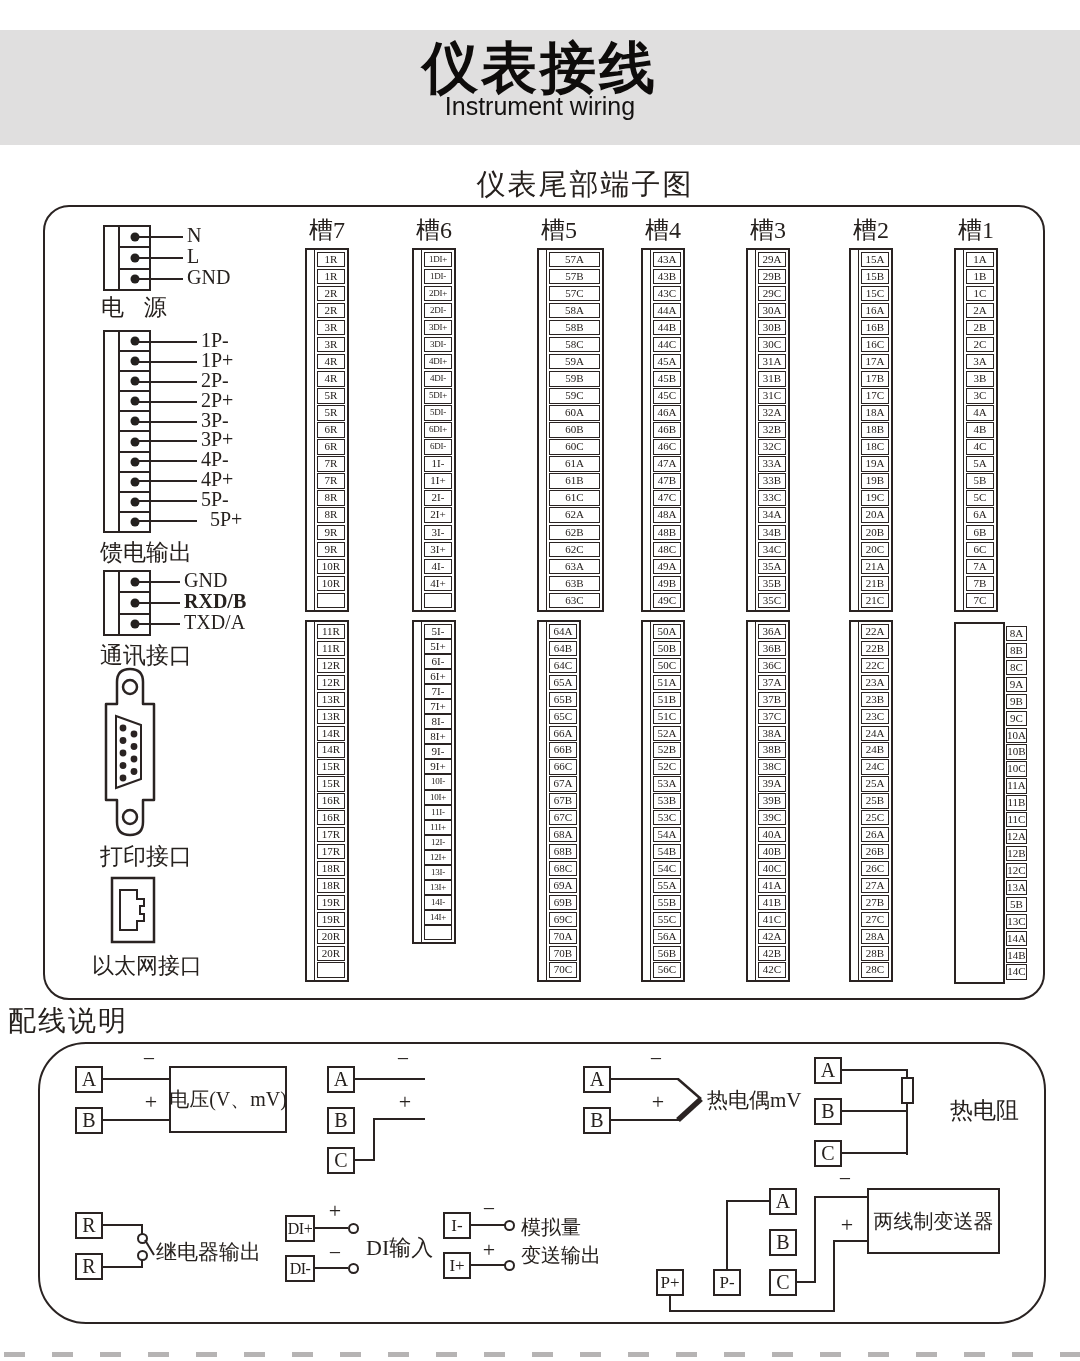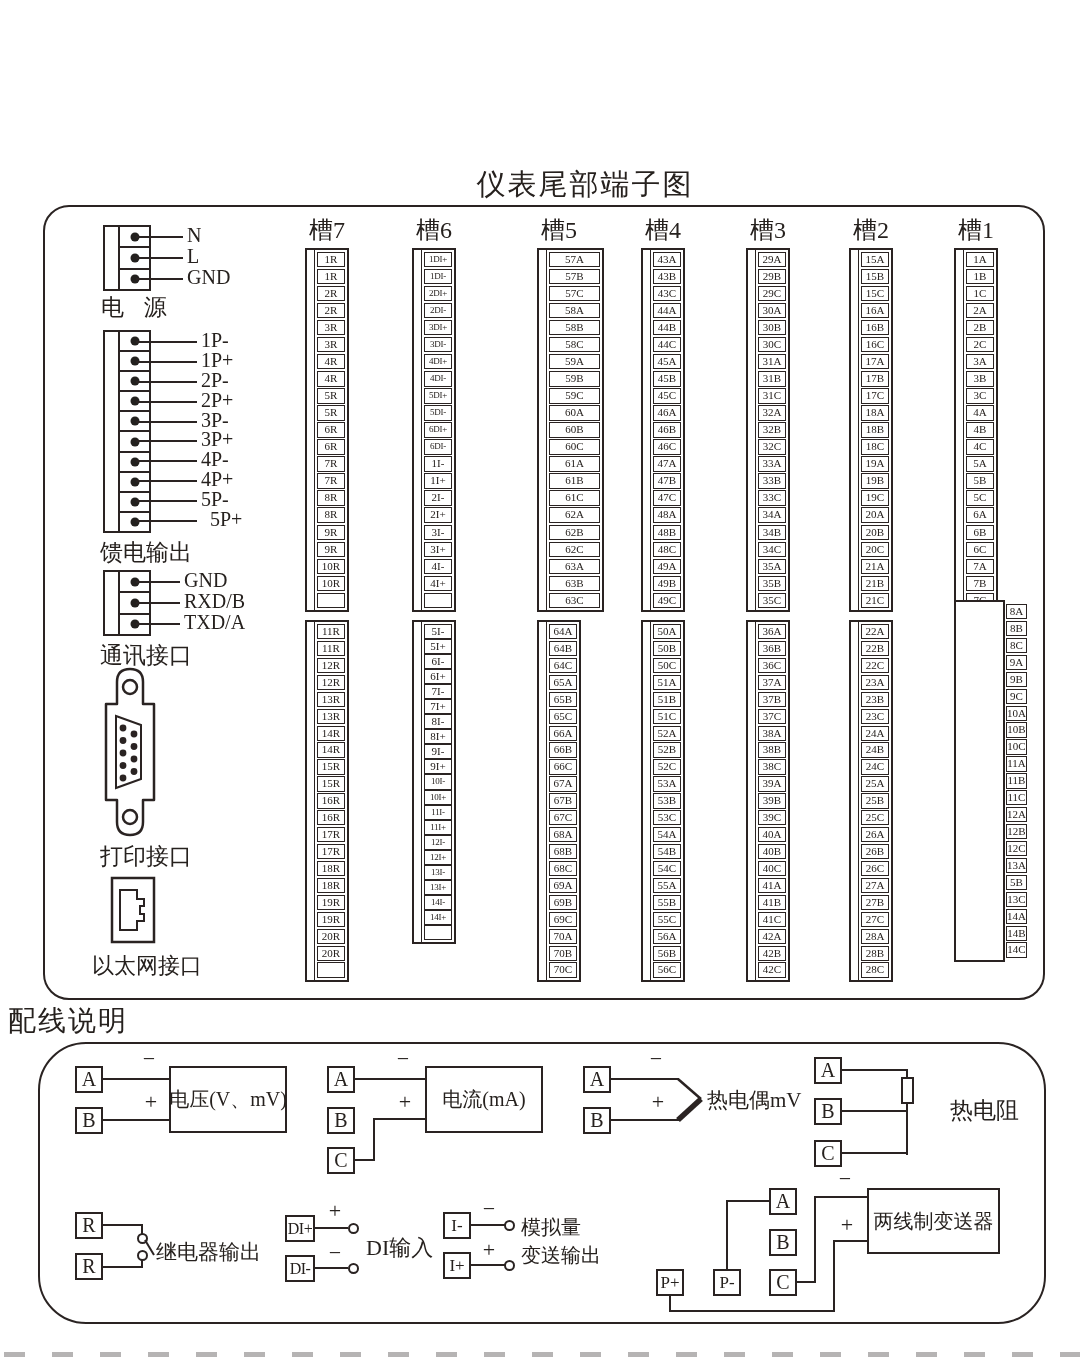--- a/index.html
+++ b/index.html
@@ -53,20 +53,24 @@
   .sign{position:absolute;width:26px;text-align:center;font-size:22px;}
   .dlabel{position:absolute;font-size:21px;white-space:nowrap;}
   .dlabel.s20{font-size:20px;}
   svg{position:absolute;overflow:visible;}
 </style>
 </head>
 <body>
 
 <div class="page" id="page">
 
+  <div class="banner">
+    <div class="banner-title">仪表接线</div>
+    <div class="banner-subtitle">Instrument wiring</div>
+  </div>
 
   <div class="terminal-heading">仪表尾部端子图</div>
 
   <div class="main-box"></div>
 
   <div class="caption" style="left:101px;top:292px;word-spacing:14px;">电 源</div>
   <div class="caption" style="left:100px;top:537px;">馈电输出</div>
   <div class="caption" style="left:100px;top:640px;">通讯接口</div>
   <div class="caption" style="left:100px;top:841px;">打印接口</div>
   <div class="caption" style="left:92px;top:951px;font-size:22px;">以太网接口</div>
@@ -105,21 +109,20 @@
 
   <div class="tbox" style="left:327px;top:1066px;">A</div>
   <div class="tbox" style="left:327px;top:1107px;">B</div>
   <div class="tbox" style="left:327px;top:1147px;">C</div>
   <div class="hl" style="left:355px;top:1078px;width:70px;"></div>
   <div class="hl" style="left:355px;top:1159px;width:20px;"></div>
   <div class="vl" style="left:373px;top:1118px;height:43px;"></div>
   <div class="hl" style="left:373px;top:1118px;width:52px;"></div>
   <div class="sign" style="left:390px;top:1046px;">−</div>
   <div class="sign" style="left:392px;top:1089px;">+</div>
-  <div class="dev" style="left:425px;top:1066px;width:118px;height:67px;">电流(mA)</div>
 
   <div class="tbox" style="left:583px;top:1066px;">A</div>
   <div class="tbox" style="left:583px;top:1107px;">B</div>
   <div class="hl" style="left:611px;top:1078px;width:68px;"></div>
   <div class="hl" style="left:611px;top:1119px;width:68px;"></div>
   <svg style="left:675px;top:1072px;" width="30" height="52" viewBox="0 0 30 52">
     <line x1="3" y1="7" x2="26" y2="27" stroke="#2a2322" stroke-width="2.5"></line>
     <line x1="3" y1="48" x2="26" y2="27" stroke="#2a2322" stroke-width="5.5"></line>
   </svg>
   <div class="sign" style="left:643px;top:1046px;">−</div>
@@ -528,21 +531,21 @@
         <div class="cell">5B</div>
         <div class="cell">5C</div>
         <div class="cell">6A</div>
         <div class="cell">6B</div>
         <div class="cell">6C</div>
         <div class="cell">7A</div>
         <div class="cell">7B</div>
         <div class="cell">7C</div>
       </div>
     </div>
-    <div class="slot-block" style="left: 954px; top: 600px; width: 44px; height: 362px; padding-left: 47px;">
+    <div class="slot-block" style="left: 954px; top: 622px; width: 44px; height: 362px; padding-left: 47px;">
       <div class="slot-strip"></div>
       <div class="slot-cells">
         <div class="cell">8A</div>
         <div class="cell">8B</div>
         <div class="cell">8C</div>
         <div class="cell">9A</div>
         <div class="cell">9B</div>
         <div class="cell">9C</div>
         <div class="cell">10A</div>
         <div class="cell">10B</div>
@@ -646,16 +649,16 @@
           <div class="dot"></div>
         </div>
         <div class="conn-row">
           <div class="dot"></div>
         </div>
       </div>
     </div>
     <div class="hl" style="left: 136px; top: 581px; width: 44px;"></div>
     <div class="term-label" style="left: 184px; top: 569px;">GND</div>
     <div class="hl" style="left: 136px; top: 602px; width: 44px;"></div>
-    <div class="term-label" style="left: 184px; top: 590px;">RXD/B</div>
+    <div class="term-label" style="left: 184px; top: 590px; font-weight: bold;">RXD/B</div>
     <div class="hl" style="left: 136px; top: 623px; width: 44px;"></div>
     <div class="term-label" style="left: 184px; top: 611px;">TXD/A</div>
   </div>
 
 </body></html>

